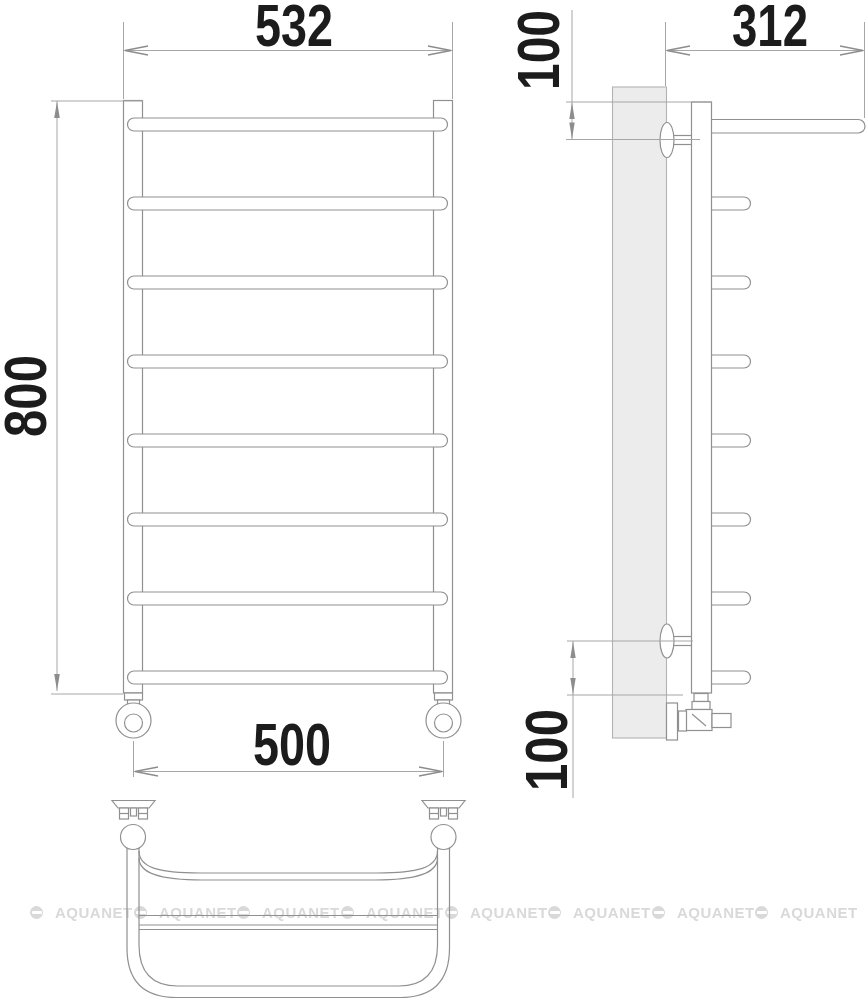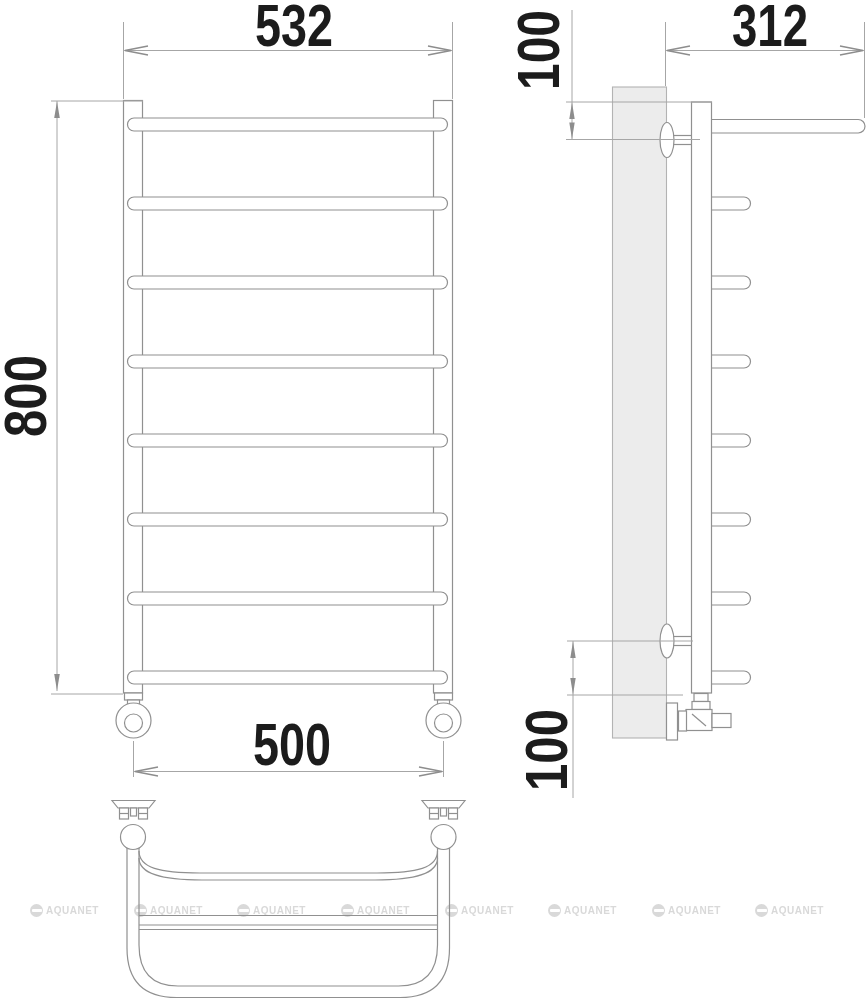--- a/index.html
+++ b/index.html
@@ -1,21 +1,21 @@
 <!DOCTYPE html>
 <html><head>
 <meta charset="utf-8">
 <style>
   html,body{margin:0;padding:0;background:#fff;}
   .canvas{position:relative;width:866px;height:1000px;background:#ffffff;overflow:hidden;
           font-family:"Liberation Sans",sans-serif;}
   .drawing{position:absolute;left:0;top:0;z-index:2;}
   
-  .wm{position:absolute;top:904px;z-index:1;display:flex;align-items:center;gap:3px;
-      color:#d9d9d9;font-family:"Liberation Sans",sans-serif;font-size:10px;font-weight:bold;
+  .wm{position:absolute;top:904px;z-index:1;display:flex;align-items:center;gap:12px;
+      color:#d9d9d9;font-family:"Liberation Sans",sans-serif;font-size:15px;font-weight:bold;
       letter-spacing:0.5px;white-space:nowrap;}
   .wm .wm-ic{display:inline-block;width:13px;height:13px;border-radius:50%;background:#d9d9d9;position:relative;}
   .wm .wm-ic i{position:absolute;left:1.5px;top:5.3px;width:10px;height:2.4px;background:#ffffff;border-radius:1px;}
   
   .ln{stroke:#909090;stroke-width:1.2;fill:none;}
   .fw{stroke:#909090;stroke-width:1.2;fill:#ffffff;}
   .wall{fill:#ececec;stroke:#b3b3b3;stroke-width:1.1;}
   .ext{stroke:#a6a6a6;stroke-width:1;fill:none;}
   .arr{fill:#8d8d8d;stroke:none;}
   .chev{stroke:#8d8d8d;stroke-width:1.4;fill:none;}

